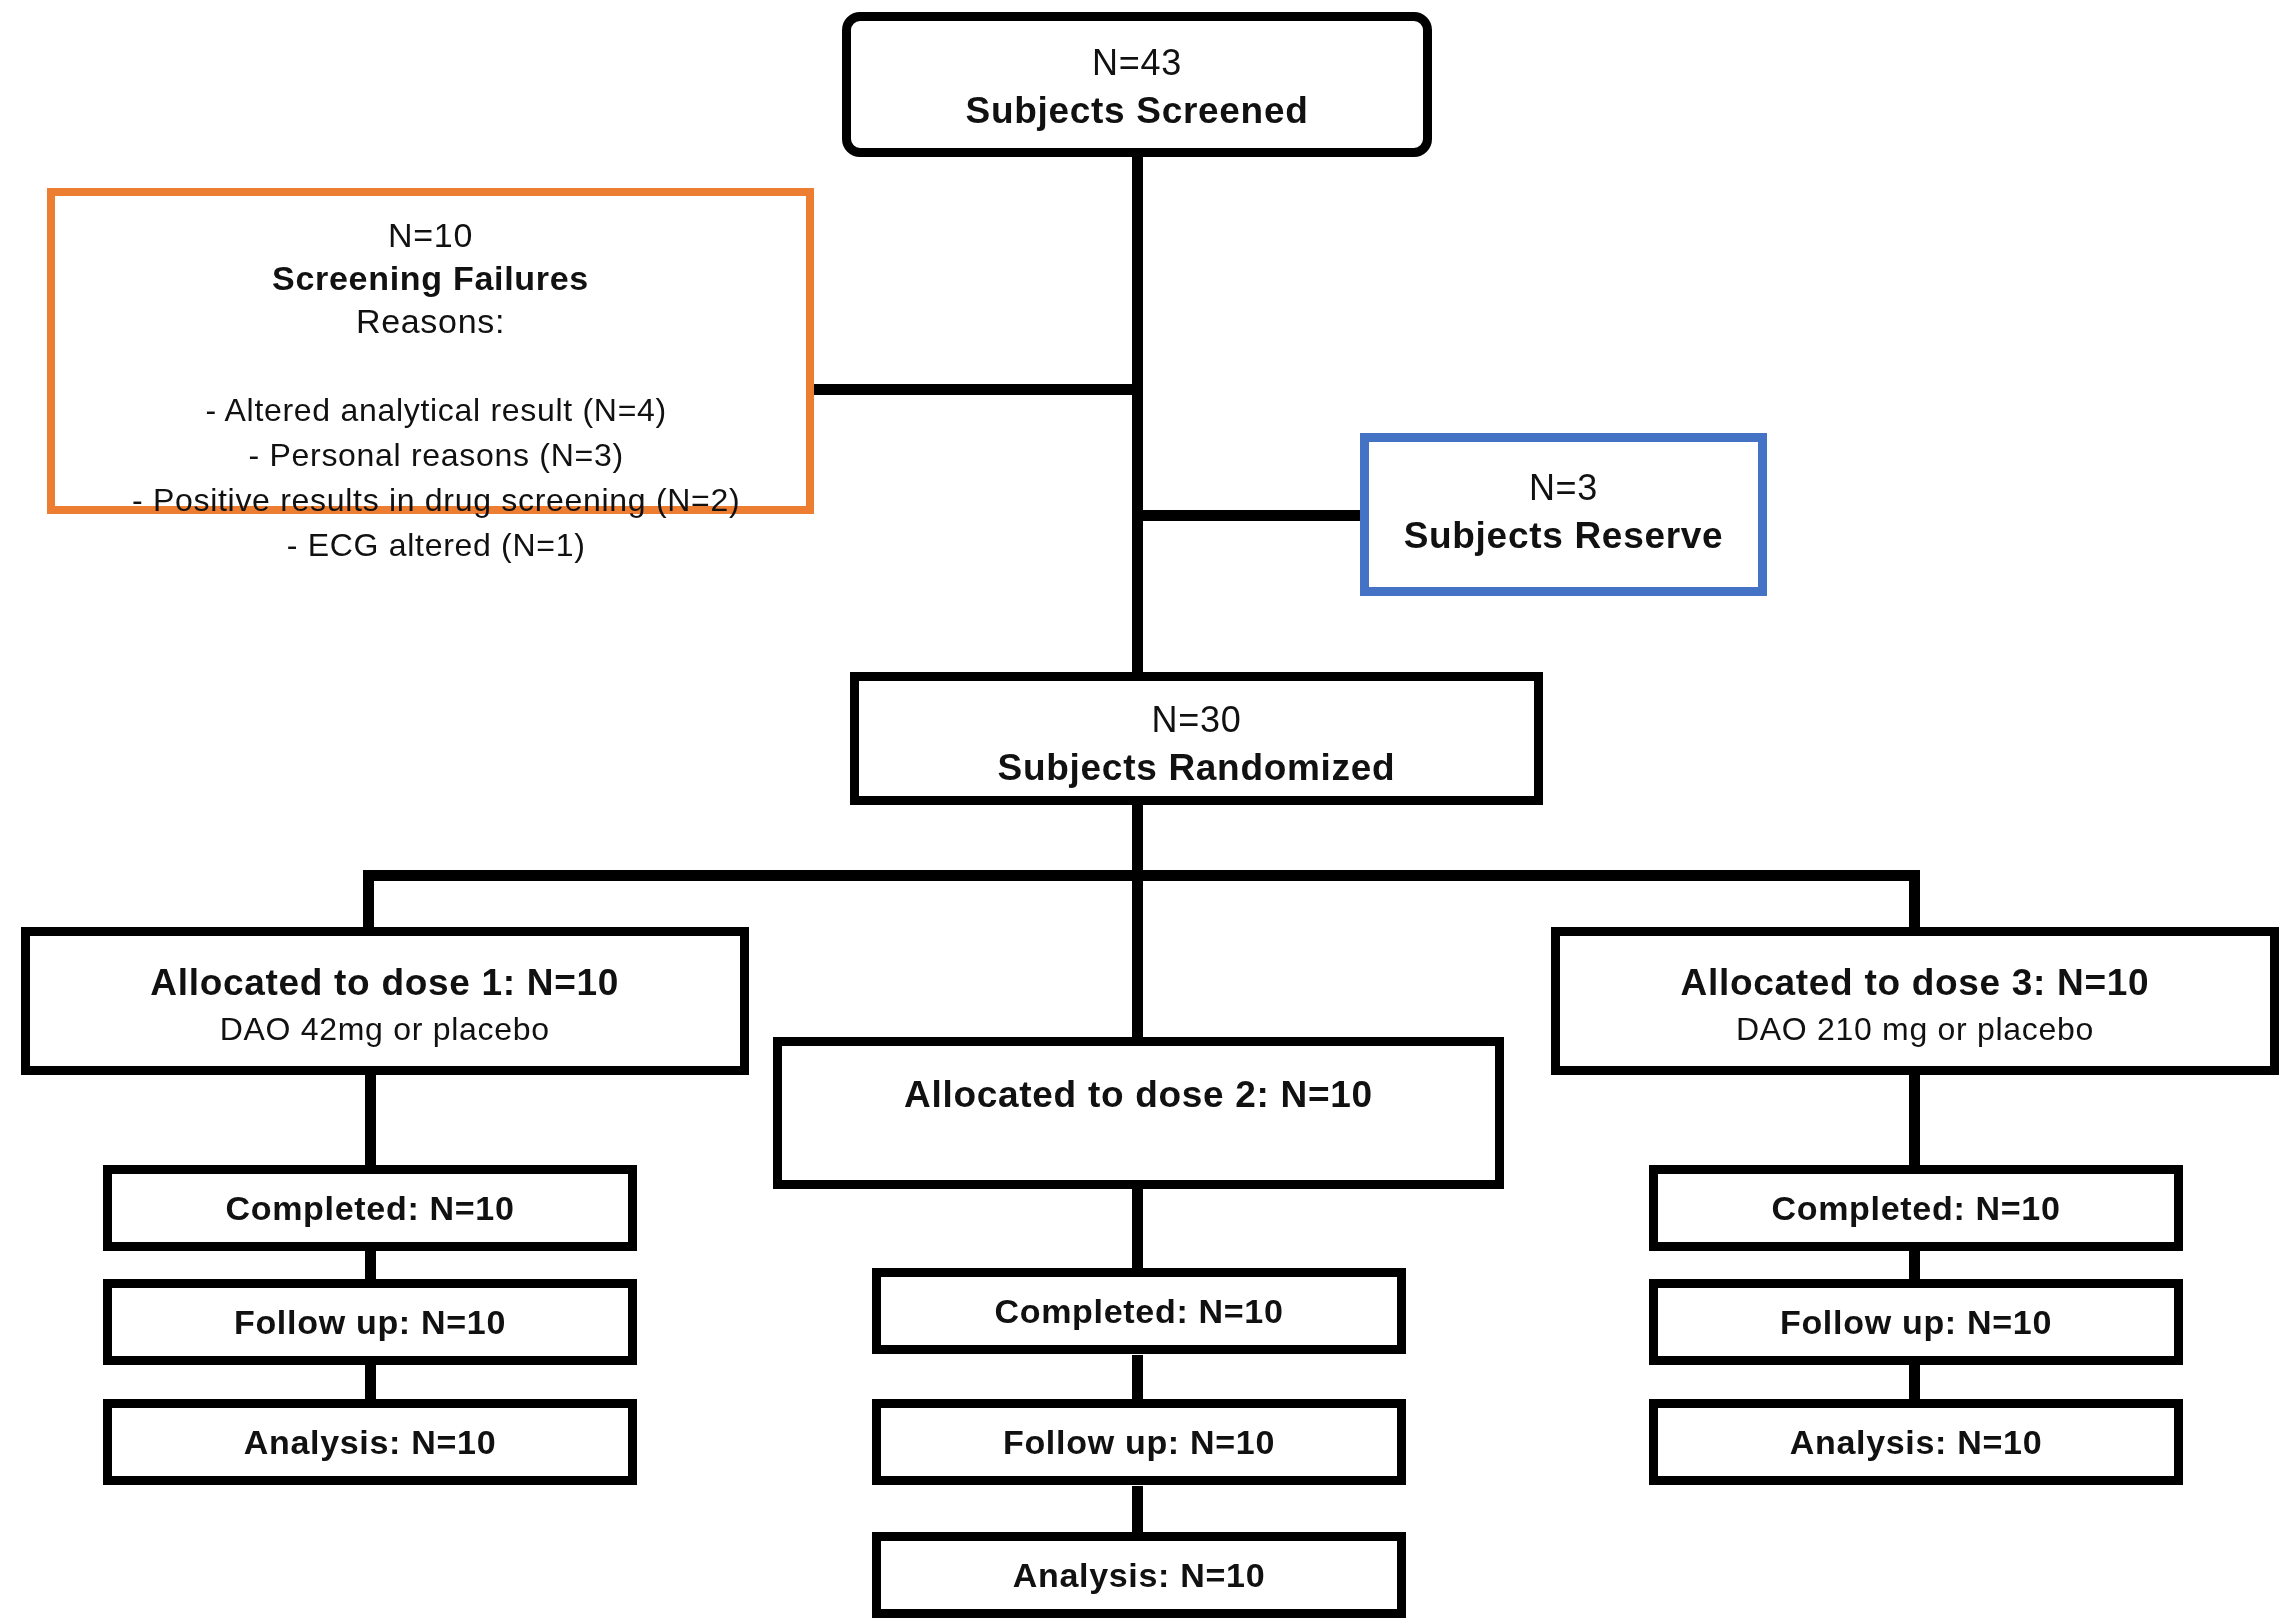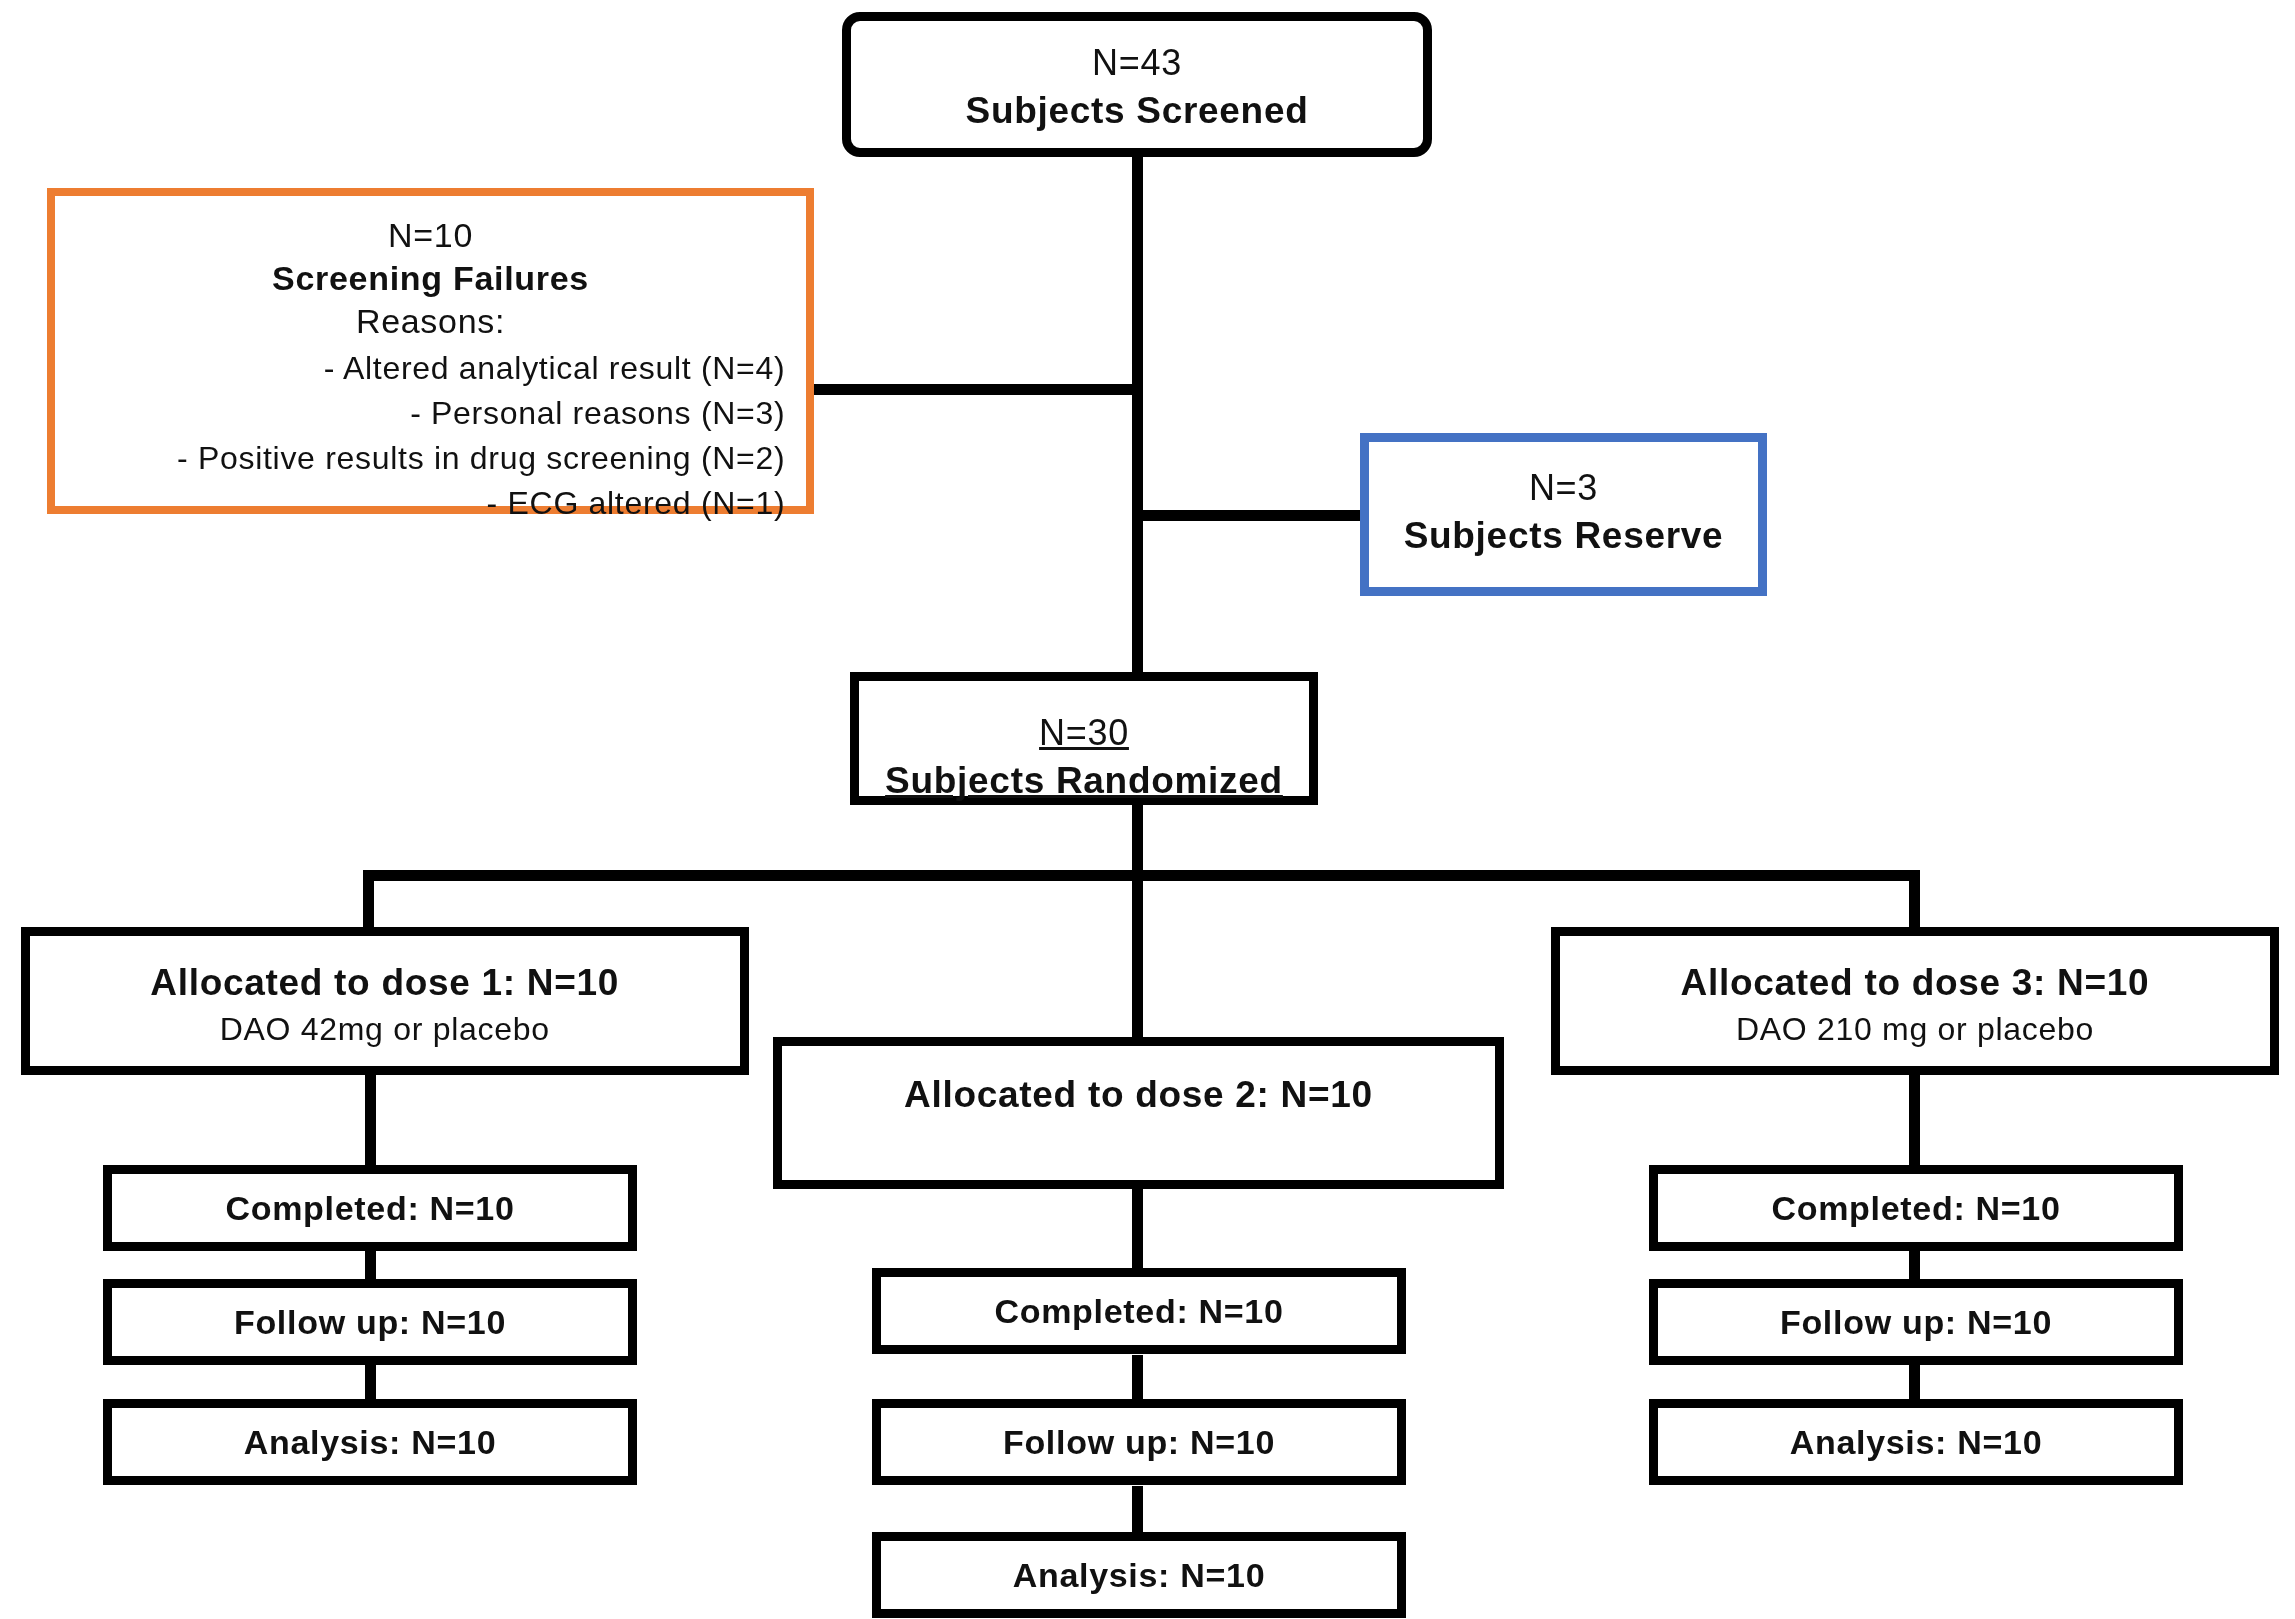--- a/index.html
+++ b/index.html
@@ -37,35 +37,36 @@
     position: absolute;
     background: #000000;
   }
   .n-line    { font-size: 36px; line-height: 48px; font-weight: 400; }
   .title-line{ font-size: 37px; line-height: 48px; font-weight: 700; }
   .sub-line  { font-size: 32px; line-height: 45px; font-weight: 400; }
   .small-label { font-size: 34px; font-weight: 700; }
 
   
   #screened   { left: 842px; top: 12.4px;   width: 590px;  height: 145px; padding-top: 18px; border-radius: 18px; }
-  #randomized { left: 850px; top: 672px;  width: 468px;  height: 133px; padding-top: 28px; text-decoration: underline; }
+  #randomized { left: 850px; top: 672px;  width: 693px;  height: 133px; padding-top: 15px; }
 
   
   #failures {
     left: 47px; top: 188px; width: 767px; height: 326px;
     border: 8.3px solid var(--orange);
     padding-top: 18px;
   }
   #failures .n-line, #failures .title-line { font-size: 34px; line-height: 43px; }
   #failures .reasons-title { font-size: 34px; line-height: 43px; font-weight: 400; }
   .reason-list {
     width: 100%;
     box-sizing: border-box;
     padding: 2.8px 20.7px 0 32px;
-    text-align: right;
+    text-align: center;
+    margin-top: 42px;
   }
   .reason-item { font-size: 32px; line-height: 45px; font-weight: 400; }
 
   
   #reserve {
     left: 1360px; top: 433px; width: 407px; height: 163px;
     border: 9px solid var(--blue);
     padding-top: 22px;
   }
 

